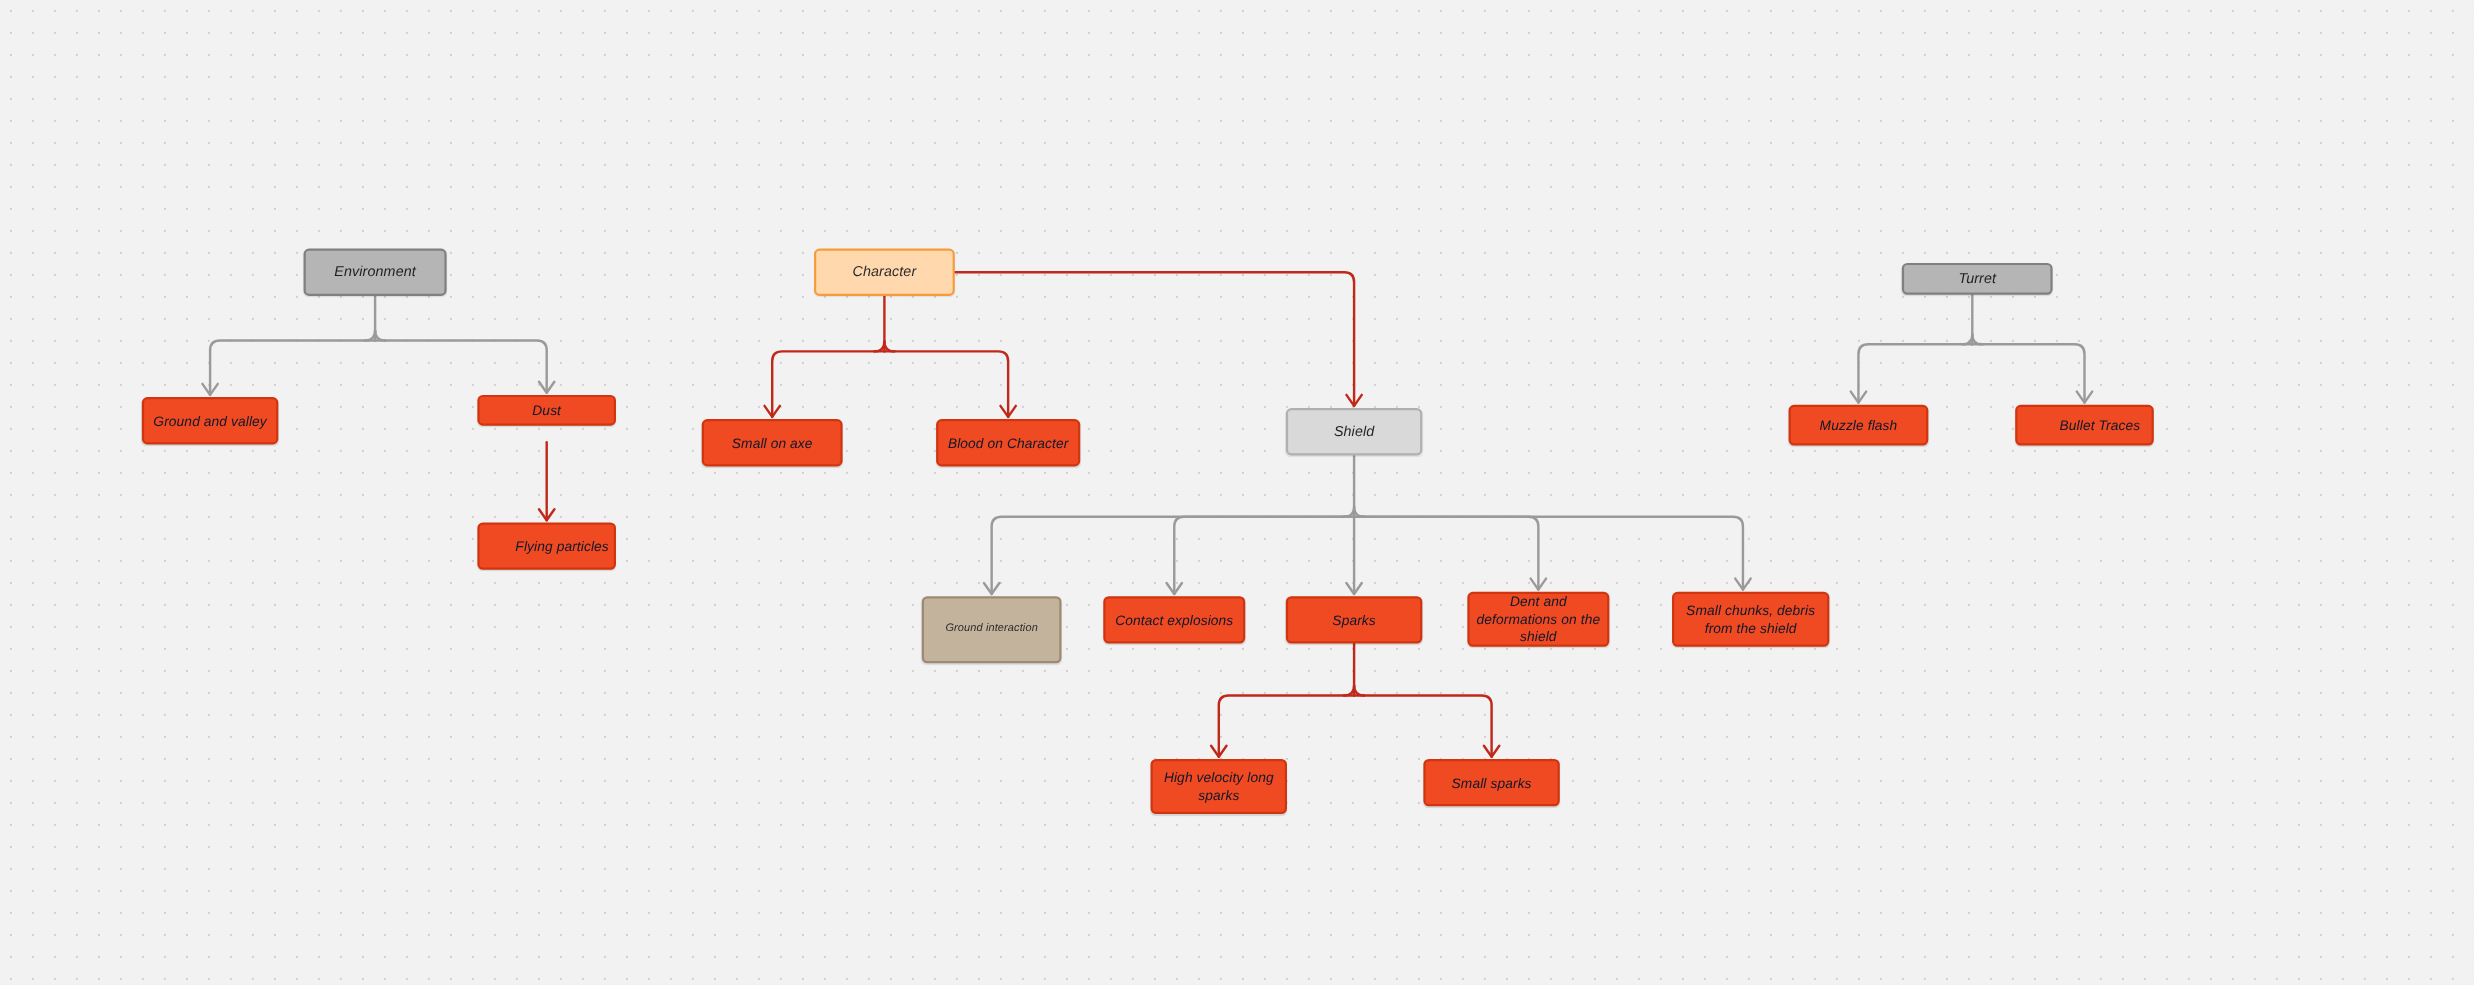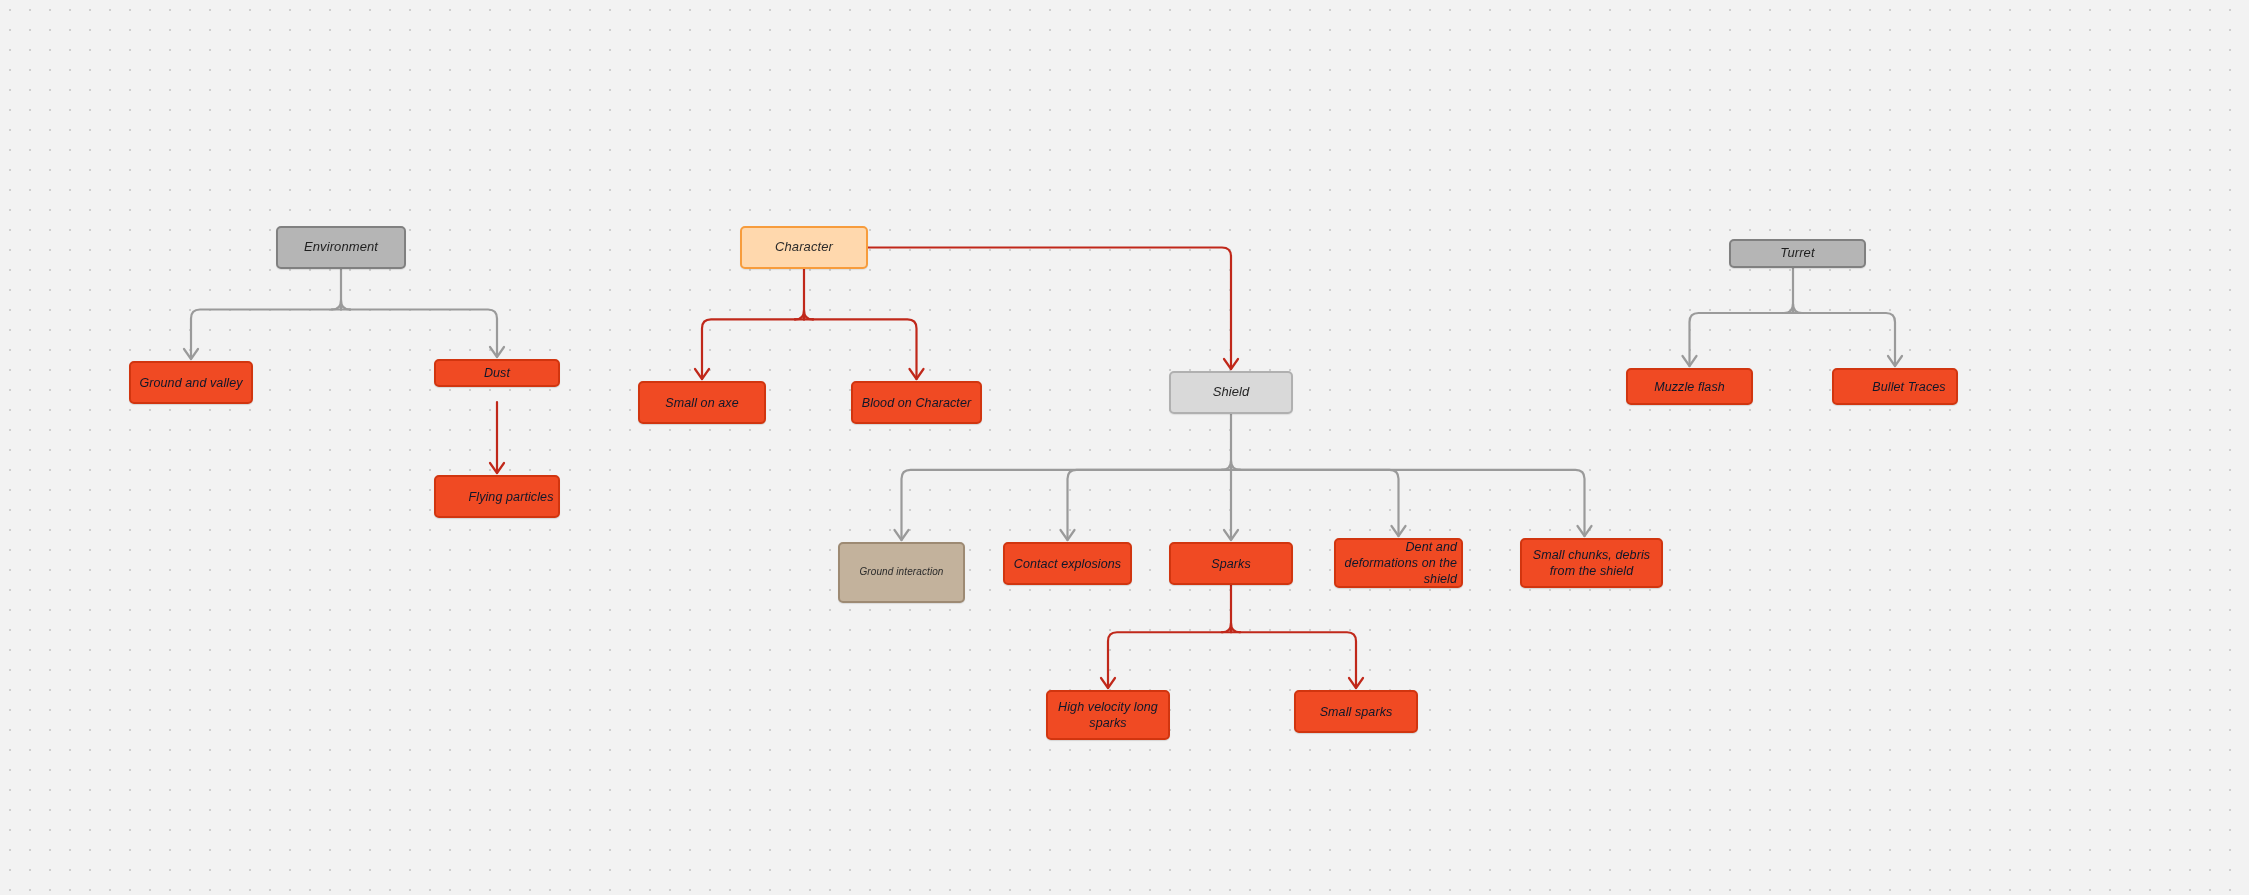--- a/index.html
+++ b/index.html
@@ -174,21 +174,21 @@
       </div>
       <div class="node n-tan" style="left: 838px; top: 542px; width: 127px; height: 61px; font-size: 10px;">
         <span class="label">Ground interaction</span>
       </div>
       <div class="node n-red" style="left: 1003px; top: 542px; width: 129px; height: 43px; font-size: 12.5px;">
         <span class="label">Contact explosions</span>
       </div>
       <div class="node n-red" style="left: 1169px; top: 542px; width: 124px; height: 43px; font-size: 12.5px;">
         <span class="label">Sparks</span>
       </div>
-      <div class="node n-red" style="left: 1334px; top: 538px; width: 129px; height: 50px; font-size: 12.5px; text-align: right;">
+      <div class="node n-red" style="left: 1334px; top: 538px; width: 129px; height: 50px; font-size: 12.5px;">
         <span class="label">Dent and deformations on the shield</span>
       </div>
       <div class="node n-red" style="left: 1520px; top: 538px; width: 143px; height: 50px; font-size: 12.5px;">
         <span class="label">Small chunks, debris from the shield</span>
       </div>
       <div class="node n-red" style="left: 1046px; top: 690px; width: 124px; height: 50px; font-size: 12.5px;">
         <span class="label">High velocity long sparks</span>
       </div>
       <div class="node n-red" style="left: 1294px; top: 690px; width: 124px; height: 43px; font-size: 12.5px;">
         <span class="label">Small sparks</span>

